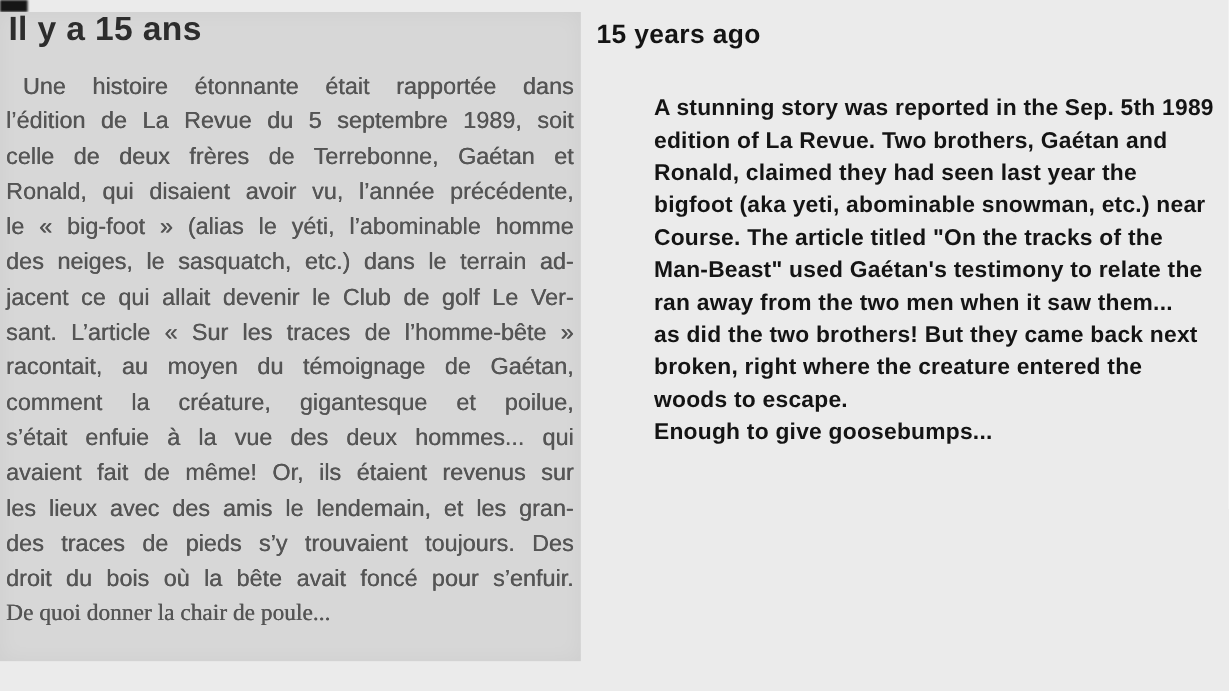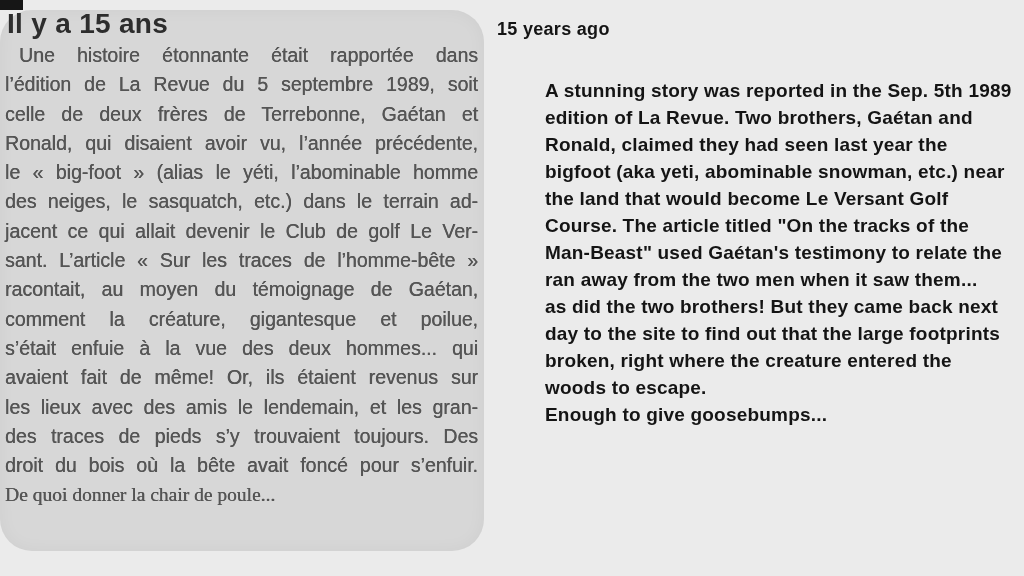--- a/index.html
+++ b/index.html
@@ -26,37 +26,36 @@
   }
   
   .clipping {
     position: absolute;
     left: 0;
     top: 10px;
     width: 484px;
     height: 541px;
     background: #d7d7d7;
     box-shadow: inset 0 0 18px rgba(0,0,0,0.04);
-    border-radius: 32px;
   }
   .clip-title {
     position: absolute;
     left: 7px;
     top: 0;
     font-size: 28px;
     line-height: 28px;
     font-weight: bold;
     color: #2d2d2d;
     letter-spacing: 0.3px;
     filter: blur(0.4px);
   }
   .clip-body {
     position: absolute;
     left: 5px;
-    top: 31px;
+    top: 48px;
     width: 473px;
     color: #555555;
     font-size: 19.5px;
     filter: blur(0.45px);
     text-shadow: 0.3px 0 0 currentColor;
   }
   .clip-line {
     height: 29.3px;
     line-height: 29.3px;
     text-align: justify;
@@ -74,21 +73,21 @@
     position: absolute;
     left: 497px;
     top: 14px;
     width: 540px;
     color: #141414;
   }
   .trans-title {
     position: absolute;
     left: 0;
     top: 0;
-    font-size: 18px;
+    font-size: 22px;
     line-height: 30px;
     font-weight: bold;
     letter-spacing: 0.3px;
   }
   .trans-body {
     position: absolute;
     left: 0;
     top: 63px;
   }
   .trans-line {
@@ -129,25 +128,23 @@
       </div>
   </div>
 
   <div class="translation">
     <div class="trans-title">15 years ago</div>
     <div class="trans-body">
         <div class="trans-line">A stunning story was reported in the Sep. 5th 1989</div>
         <div class="trans-line">edition of La Revue. Two brothers, Gaétan and</div>
         <div class="trans-line">Ronald, claimed they had seen last year the</div>
         <div class="trans-line">bigfoot (aka yeti, abominable snowman, etc.) near</div>
-        <div class="trans-line">the land that would become Le Versant Golf</div>
         <div class="trans-line">Course. The article titled "On the tracks of the</div>
         <div class="trans-line">Man-Beast" used Gaétan's testimony to relate the</div>
         <div class="trans-line">ran away from the two men when it saw them...</div>
         <div class="trans-line">as did the two brothers! But they came back next</div>
-        <div class="trans-line">day to the site to find out that the large footprints</div>
         <div class="trans-line">broken, right where the creature entered the</div>
         <div class="trans-line">woods to escape.</div>
         <div class="trans-line">Enough to give goosebumps...</div>
       </div>
   </div>
 
 </div>
 
 </body></html>

